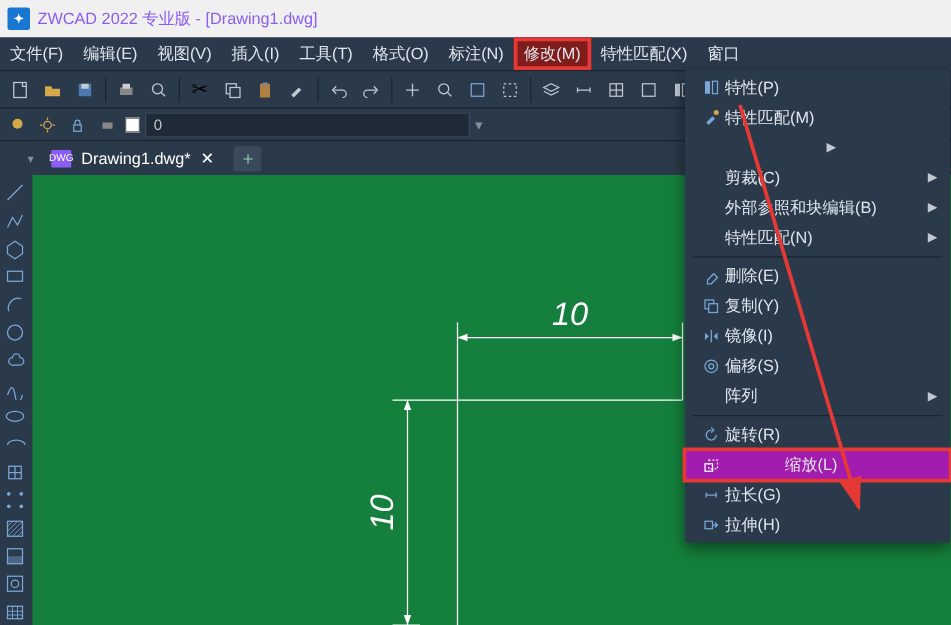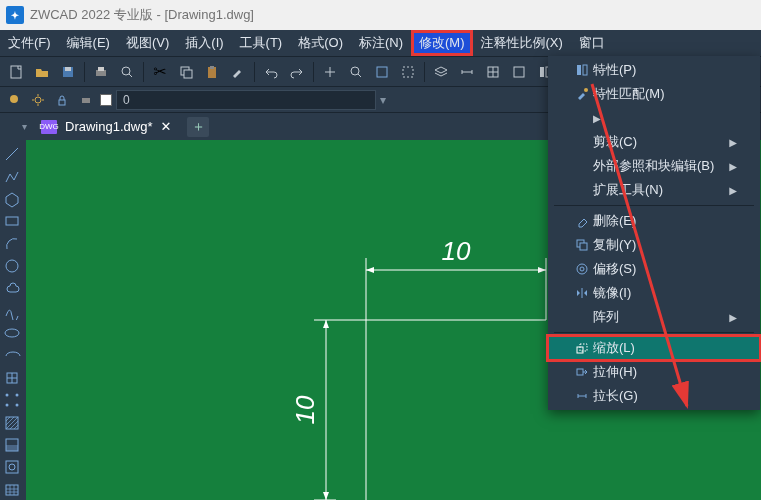--- a/index.html
+++ b/index.html
@@ -1,24 +1,24 @@
 <!DOCTYPE html>
 <html><head>
 <meta charset="utf-8">
 <style>
 * { margin: 0; padding: 0; box-sizing: border-box; font-family: "Microsoft YaHei", Arial, sans-serif; }
 body { width: 761px; height: 500px; background: #2d3748; overflow: hidden; position: relative; }
 
 .titlebar { height: 30px; background: #f0f0f0; display: flex; align-items: center; padding: 0 6px; gap: 6px; font-size: 13px; }
 .titlebar .app-icon { width: 18px; height: 18px; background: #1976d2; border-radius: 2px; display: flex; align-items: center; justify-content: center; color: #fff; font-size: 10px; font-weight: bold; }
-.titlebar .title-text { color: #737373; }
+.titlebar .title-text { color: #8b5cf6; }
 
 .menubar { height: 26px; background: #2b3a4a; display: flex; align-items: stretch; font-size: 13px; color: #e0e6ed; }
 .menubar .menu-item { padding: 0 8px; display: flex; align-items: center; cursor: pointer; }
-.menubar .menu-item.active { background: #1d4ed8; outline: 3px solid #e53935; outline-offset: -3px; }
+.menubar .menu-item.active { background: #7f1d1d; outline: 3px solid #e53935; outline-offset: -3px; }
 
 .toolbar1 { height: 30px; background: #2b3a4a; border-top: 1px solid #1a2530; display: flex; align-items: center; padding: 0 4px; gap: 2px; }
 .toolbar1 .tb-btn { width: 24px; height: 24px; display: flex; align-items: center; justify-content: center; cursor: pointer; border-radius: 2px; }
 .toolbar1 .sep { width: 1px; height: 20px; background: #1a2530; margin: 0 2px; }
 
 .toolbar2 { height: 26px; background: #2b3a4a; border-top: 1px solid #1a2530; display: flex; align-items: center; padding: 0 4px; gap: 4px; font-size: 12px; color: #c0c8d0; }
 .toolbar2 .color-swatch { width: 12px; height: 12px; border: 1px solid #666; }
 .toolbar2 .layer-input { background: #1e2a36; border: 1px solid #3a4a5a; color: #c0c8d0; padding: 2px 6px; font-size: 12px; width: 260px; }
 .toolbar2 .tb-small { width: 20px; height: 20px; display: flex; align-items: center; justify-content: center; cursor: pointer; }
 .toolbar2 .spacer { flex: 1; }
@@ -33,22 +33,22 @@
 
 .workspace { position: absolute; top: 140px; left: 0; right: 0; bottom: 0; display: flex; }
 .side-toolbar { width: 26px; background: #2b3a4a; display: flex; flex-direction: column; padding-top: 4px; gap: 2px; }
 .side-toolbar .side-btn { width: 24px; height: 22px; display: flex; align-items: center; justify-content: center; cursor: pointer; color: #7aa7d9; }
 
 .canvas { flex: 1; background: #15803d; position: relative; font-style: italic; }
 .drawing { position: absolute; left: 300px; top: 60px; }
 svg.dim { overflow: visible; }
 
 .dropdown { position: absolute; top: 56px; left: 548px; width: 212px; background: #2b3a4a; box-shadow: 0 4px 12px rgba(0,0,0,0.5); z-index: 100; padding: 2px 0; }
-.dropdown .dd-item { height: 24px; display: flex; align-items: center; padding: 0 23px; font-size: 13px; color: #e0e6ed; cursor: pointer; white-space: nowrap; }
-.dropdown .dd-item.highlighted { background: #0f766e; outline: 3px solid #e53935; outline-offset: -1px; }
+.dropdown .dd-item { height: 24px; display: flex; align-items: center; padding: 0 10px; font-size: 13px; color: #e0e6ed; cursor: pointer; white-space: nowrap; justify-content: center; }
+.dropdown .dd-item.highlighted { background: #a21caf; outline: 3px solid #e53935; outline-offset: -1px; gap: 48px; }
 .dropdown .dd-item .dd-icon { width: 22px; display: flex; align-items: center; justify-content: center; color: #7aa7d9; font-size: 13px; }
 .dropdown .dd-item .dd-label { flex: 1; }
 .dropdown .dd-item .dd-arrow { color: #c0c8d0; font-size: 10px; }
 .dropdown .dd-sep { height: 1px; background: #1a2530; margin: 3px 6px; }
 
 .annotation-arrow { position: absolute; z-index: 200; pointer-events: none; }
 </style>
 </head>
 <body>
 
@@ -61,21 +61,21 @@
 
 <div class="menubar" id="menubar">
     <div class="menu-item">文件(F)</div>
     <div class="menu-item">编辑(E)</div>
     <div class="menu-item">视图(V)</div>
     <div class="menu-item">插入(I)</div>
     <div class="menu-item">工具(T)</div>
     <div class="menu-item">格式(O)</div>
     <div class="menu-item">标注(N)</div>
     <div class="menu-item active">修改(M)</div>
-    <div class="menu-item">注释性比例(X)</div>
+    <div class="menu-item">特性匹配(X)</div>
     <div class="menu-item">窗口</div>
   </div>
 
 <div class="toolbar1">
   <div class="tb-btn">
       <svg width="16" height="16">
         <rect x="3" y="2" width="10" height="12" fill="none" stroke="#c0c8d0"></rect>
         <path d="M10 2v3h3" fill="none" stroke="#c0c8d0"></path>
       </svg>
     </div>
@@ -390,21 +390,21 @@
       <span class="dd-label">剪裁(C)</span>
       <span class="dd-arrow">▶</span>
     </div>
     <div class="dd-item">
       <span class="dd-icon"></span>
       <span class="dd-label">外部参照和块编辑(B)</span>
       <span class="dd-arrow">▶</span>
     </div>
     <div class="dd-item">
       <span class="dd-icon"></span>
-      <span class="dd-label">扩展工具(N)</span>
+      <span class="dd-label">特性匹配(N)</span>
       <span class="dd-arrow">▶</span>
     </div>
     <div class="dd-sep"></div>
     <div class="dd-item">
       <span class="dd-icon">
         <svg width="14" height="14">
           <path d="M4 10l5-5 3 3-5 5H4z" fill="none" stroke="#7aa7d9"></path>
         </svg>
       </span>
       <span class="dd-label">删除(E)</span>
@@ -414,66 +414,75 @@
         <svg width="14" height="14">
           <rect x="2" y="2" width="7" height="7" fill="none" stroke="#7aa7d9"></rect>
           <rect x="5" y="5" width="7" height="7" fill="#2b3a4a" stroke="#7aa7d9"></rect>
         </svg>
       </span>
       <span class="dd-label">复制(Y)</span>
     </div>
     <div class="dd-item">
       <span class="dd-icon">
         <svg width="14" height="14">
+          <path d="M7 2v10" stroke="#7aa7d9"></path>
+          <path d="M2 4l3 3-3 3zM12 4l-3 3 3 3z" fill="#7aa7d9"></path>
+        </svg>
+      </span>
+      <span class="dd-label">镜像(I)</span>
+    </div>
+    <div class="dd-item">
+      <span class="dd-icon">
+        <svg width="14" height="14">
           <circle cx="7" cy="7" r="5" fill="none" stroke="#7aa7d9"></circle>
           <circle cx="7" cy="7" r="2" fill="none" stroke="#7aa7d9"></circle>
         </svg>
       </span>
       <span class="dd-label">偏移(S)</span>
-    </div>
-    <div class="dd-item">
-      <span class="dd-icon">
-        <svg width="14" height="14">
-          <path d="M7 2v10" stroke="#7aa7d9"></path>
-          <path d="M2 4l3 3-3 3zM12 4l-3 3 3 3z" fill="#7aa7d9"></path>
-        </svg>
-      </span>
-      <span class="dd-label">镜像(I)</span>
     </div>
     <div class="dd-item">
       <span class="dd-icon"></span>
       <span class="dd-label">阵列</span>
       <span class="dd-arrow">▶</span>
     </div>
     <div class="dd-sep"></div>
+    <div class="dd-item">
+      <span class="dd-icon">
+        <svg width="14" height="14">
+          <path d="M11 7a4 4 0 11-4-4" fill="none" stroke="#7aa7d9"></path>
+          <path d="M7 1l2 2-2 2" fill="none" stroke="#7aa7d9"></path>
+        </svg>
+      </span>
+      <span class="dd-label">旋转(R)</span>
+    </div>
     <div class="dd-item highlighted">
       <span class="dd-icon">
         <svg width="14" height="14">
           <rect x="2" y="6" width="6" height="6" fill="none" stroke="#fff"></rect>
           <rect x="5" y="3" width="7" height="7" fill="none" stroke="#fff" stroke-dasharray="1.5"></rect>
         </svg>
       </span>
       <span class="dd-label">缩放(L)</span>
     </div>
     <div class="dd-item">
       <span class="dd-icon">
         <svg width="14" height="14">
+          <path d="M3 7h8M3 5v4M11 5v4" stroke="#7aa7d9"></path>
+        </svg>
+      </span>
+      <span class="dd-label">拉长(G)</span>
+    </div>
+    <div class="dd-item">
+      <span class="dd-icon">
+        <svg width="14" height="14">
           <rect x="2" y="4" width="6" height="6" fill="none" stroke="#7aa7d9"></rect>
           <path d="M8 7h4M10 5l2 2-2 2" stroke="#7aa7d9" fill="none"></path>
         </svg>
       </span>
       <span class="dd-label">拉伸(H)</span>
-    </div>
-    <div class="dd-item">
-      <span class="dd-icon">
-        <svg width="14" height="14">
-          <path d="M3 7h8M3 5v4M11 5v4" stroke="#7aa7d9"></path>
-        </svg>
-      </span>
-      <span class="dd-label">拉长(G)</span>
     </div>
   </div>
 
 <svg class="annotation-arrow" style="left:572px; top:78px;" width="170" height="360">
   <defs>
       <marker id="ah" markerWidth="10" markerHeight="10" refX="8" refY="3" orient="auto">
         <path d="M0 0l9 3-9 3z" fill="#e53935"></path>
       </marker>
     </defs>
   <path d="M20 6 L115 328" stroke="#e53935" stroke-width="3" fill="none" marker-end="url(#ah)"></path>

